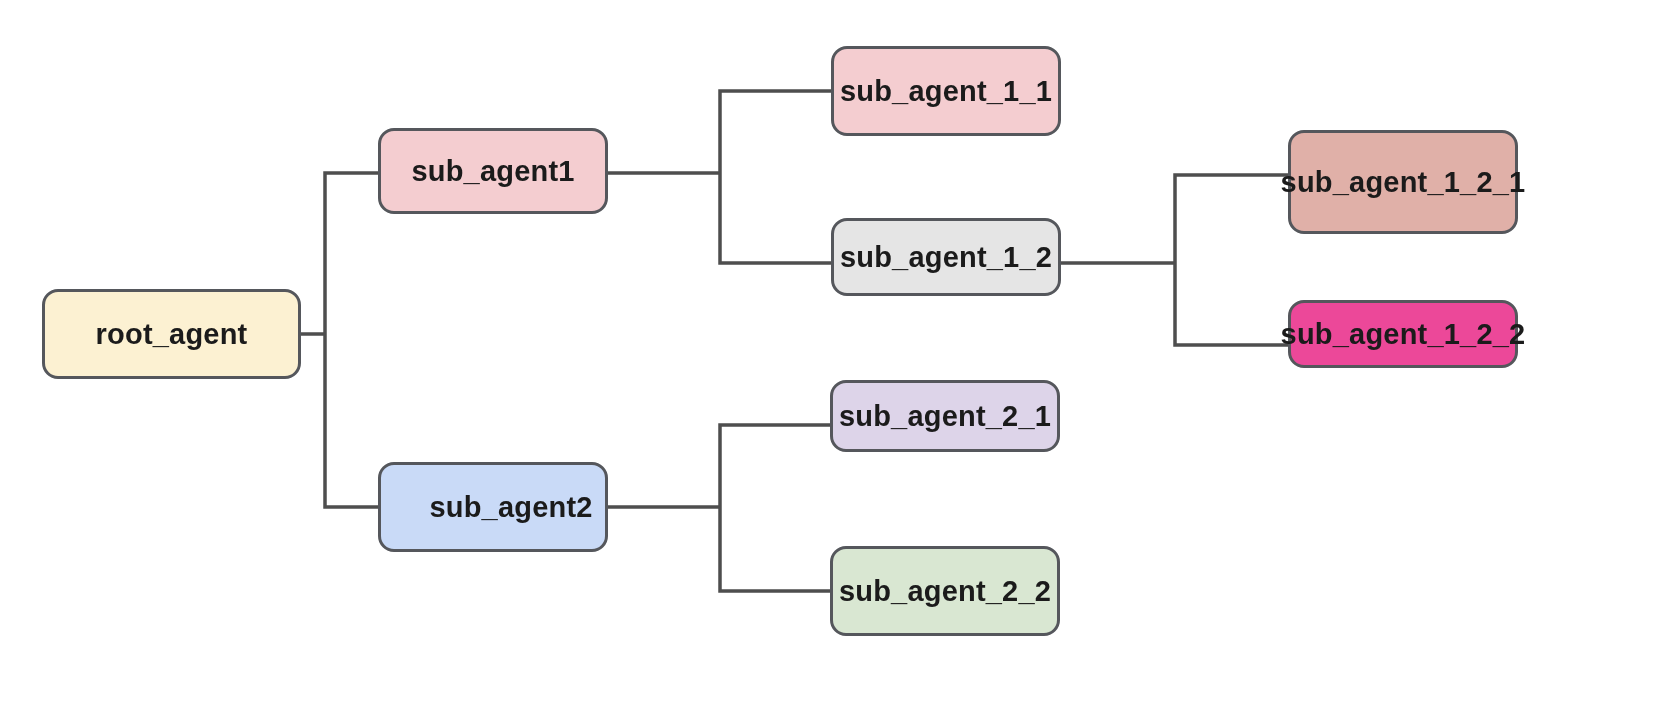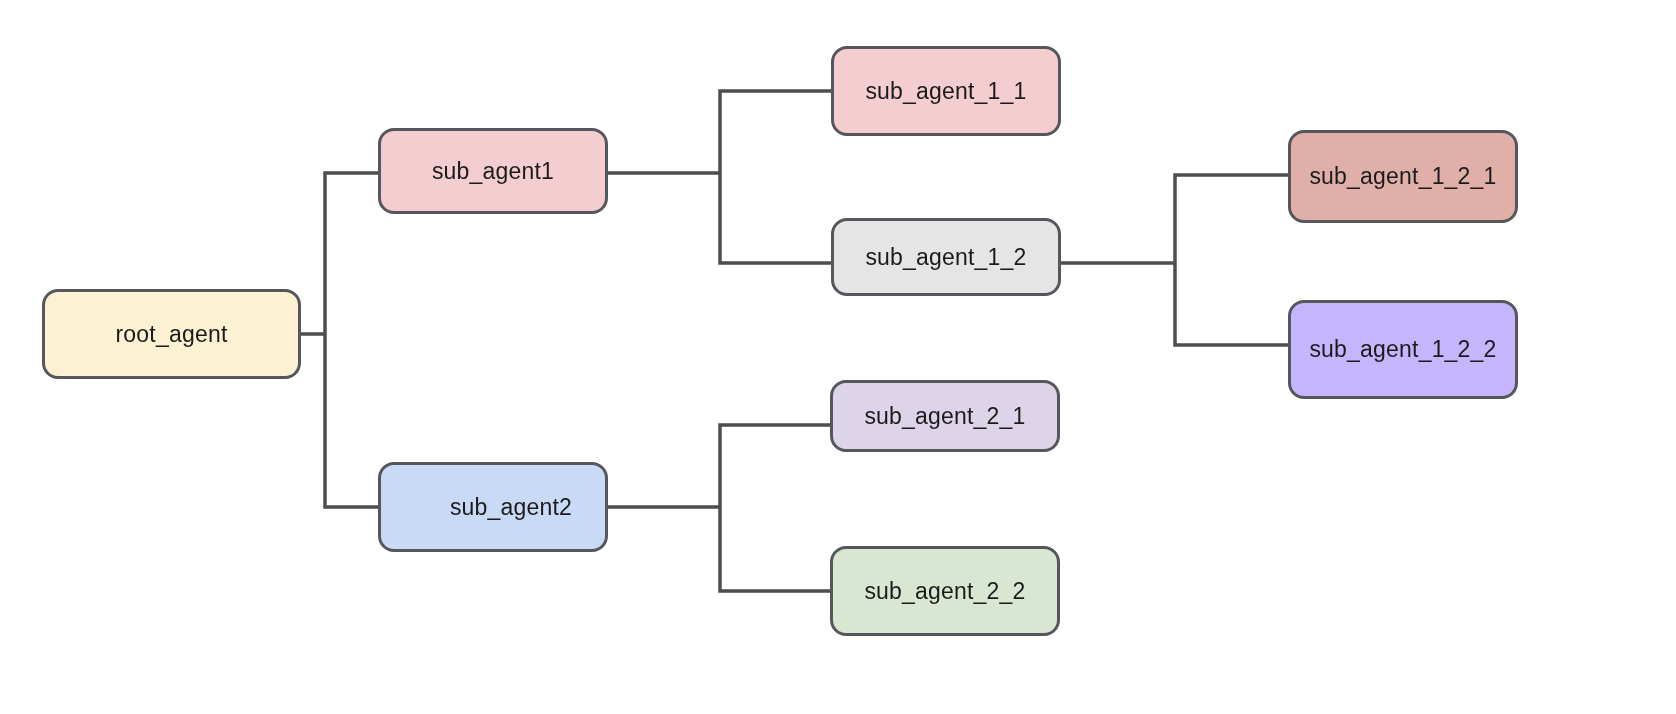--- a/index.html
+++ b/index.html
@@ -31,22 +31,22 @@
     stroke-linecap: square;
   }
   .node {
     position: absolute;
     box-sizing: border-box;
     display: flex;
     align-items: center;
     justify-content: center;
     border: 3px solid #55575c;
     border-radius: 16px;
-    font-size: 23px;
-    font-weight: 400;
+    font-size: 29px;
+    font-weight: 700;
     color: #1b1b1b;
     letter-spacing: 0.2px;
     white-space: nowrap;
   }
   .node .label {
     pointer-events: none;
   }
 </style>
 </head>
 <body>
@@ -81,21 +81,21 @@
   </div>
 
   <div class="node" style="left: 830px; top: 380px; width: 230px; height: 72px; background: rgb(221, 212, 233); border-color: rgb(85, 87, 92); color: rgb(27, 27, 27);">
     <span class="label">sub_agent_2_1</span>
   </div>
 
   <div class="node" style="left: 830px; top: 546px; width: 230px; height: 90px; background: rgb(217, 231, 210); border-color: rgb(85, 87, 92); color: rgb(27, 27, 27);">
     <span class="label">sub_agent_2_2</span>
   </div>
 
-  <div class="node" style="left: 1288px; top: 130px; width: 230px; height: 93px; background: rgb(224, 176, 168); border-color: rgb(85, 87, 92); color: rgb(27, 27, 27);">
+  <div class="node" style="left: 1288px; top: 130px; width: 230px; height: 104px; background: rgb(224, 176, 168); border-color: rgb(85, 87, 92); color: rgb(27, 27, 27);">
     <span class="label">sub_agent_1_2_1</span>
   </div>
 
-  <div class="node" style="left: 1288px; top: 300px; width: 230px; height: 99px; background: #c4b5fd; border-color: rgb(85, 87, 92); color: rgb(27, 27, 27);">
+  <div class="node" style="left: 1288px; top: 300px; width: 230px; height: 68px; background: #ec4899; border-color: rgb(85, 87, 92); color: rgb(27, 27, 27);">
     <span class="label">sub_agent_1_2_2</span>
   </div>
 
 </div>
 
 </body></html>

